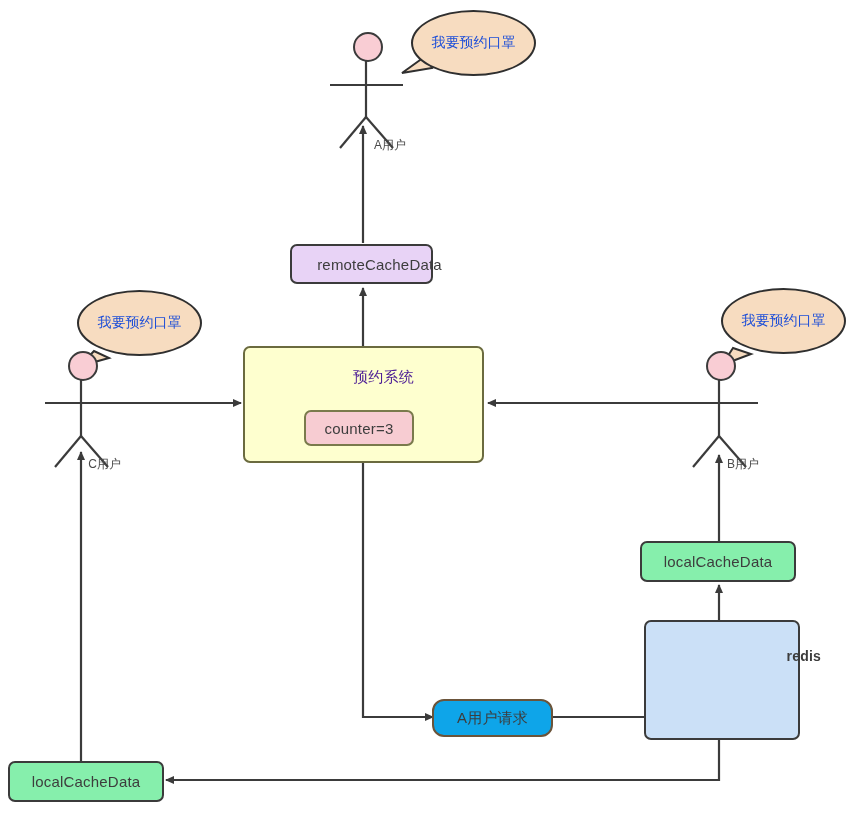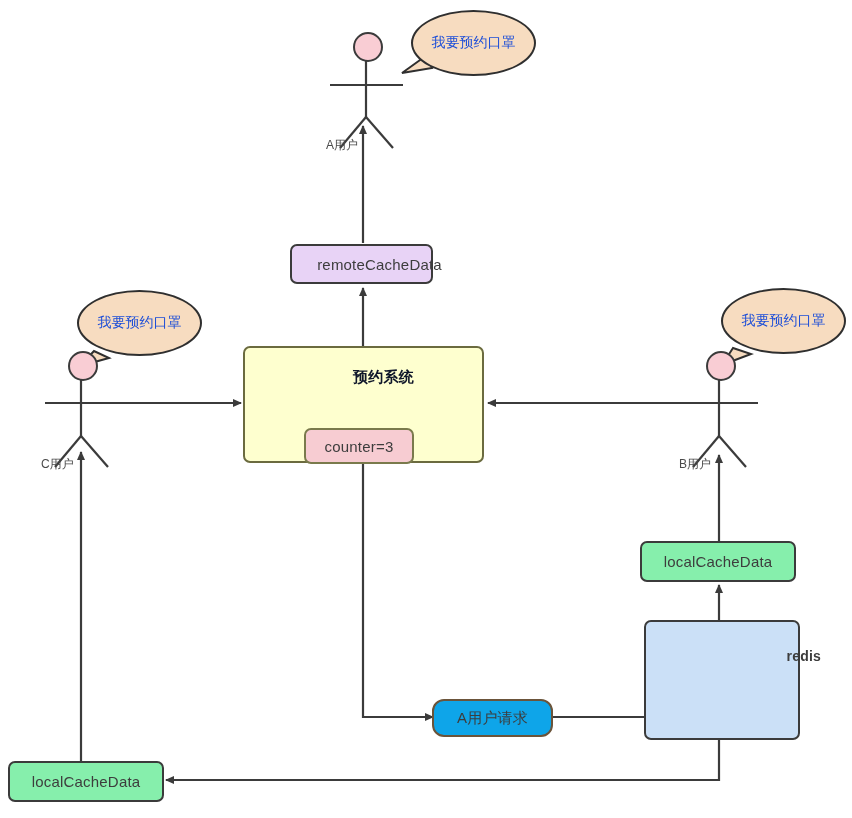--- a/index.html
+++ b/index.html
@@ -48,22 +48,22 @@
   .sysbox {
     display: block;
     padding: 0;
   }
   .sys-title {
     position: absolute;
     left: 0; right: 0;
     top: 20px;
     text-align: center;
     font-size: 15px;
-    font-weight: bold;
-    color: #0f172a;
+    font-weight: normal;
+    color: #4c1d95;
     margin-left: 40px;
   }
   .redis-title {
     position: absolute;
     top: 26px;
     left: 0; right: 0;
     text-align: right;
     font-size: 14px;
     font-weight: bold;
     color: #3d3d3d;
@@ -80,21 +80,21 @@
     background: #f9cdd4;
     border: 2px solid #3b3b3b;
     left: -13px;
     top: 0px;
   }
   .actor-label {
     position: absolute;
     top: 105px;
     left: -40px;
     width: 80px;
-    text-align: left;
+    text-align: right;
     font-size: 12px;
     color: #4a4a4a;
   }
   .bubble {
     position: absolute;
     background: #f7dcc0;
     border: 2px solid #2f2f2f;
     border-radius: 50%;
     display: flex;
     align-items: center;
@@ -179,21 +179,21 @@
   </div>
 
   <div class="bubble" style="left:411px; top:10px; width:121px; height:62px;">我要预约口罩</div>
   <div class="bubble" style="left:77px; top:290px; width:121px; height:62px;">我要预约口罩</div>
   <div class="bubble" style="left:721px; top:288px; width:121px; height:62px;">我要预约口罩</div>
 
   <div class="node purple" style="left:290px; top:244px; width:143px; height:40px;">remoteCacheData</div>
 
   <div class="node yellow sysbox" style="left:243px; top:346px; width:241px; height:117px;">
     <div class="sys-title">预约系统</div>
-    <div class="node pinkbox" style="left:59px; top:80px; width:110px; height:36px; position:absolute;">counter=3</div>
+    <div class="node pinkbox" style="left:59px; top:62px; width:110px; height:36px; position:absolute;">counter=3</div>
   </div>
 
   <div class="node cyan" style="left:640px; top:541px; width:156px; height:41px;">localCacheData</div>
 
   <div class="node blue" style="left:644px; top:620px; width:156px; height:120px; display:block;">
     <div class="redis-title">redis</div>
   </div>
 
   <div class="node orange" style="left:432px; top:699px; width:121px; height:38px;">A用户请求</div>
 

